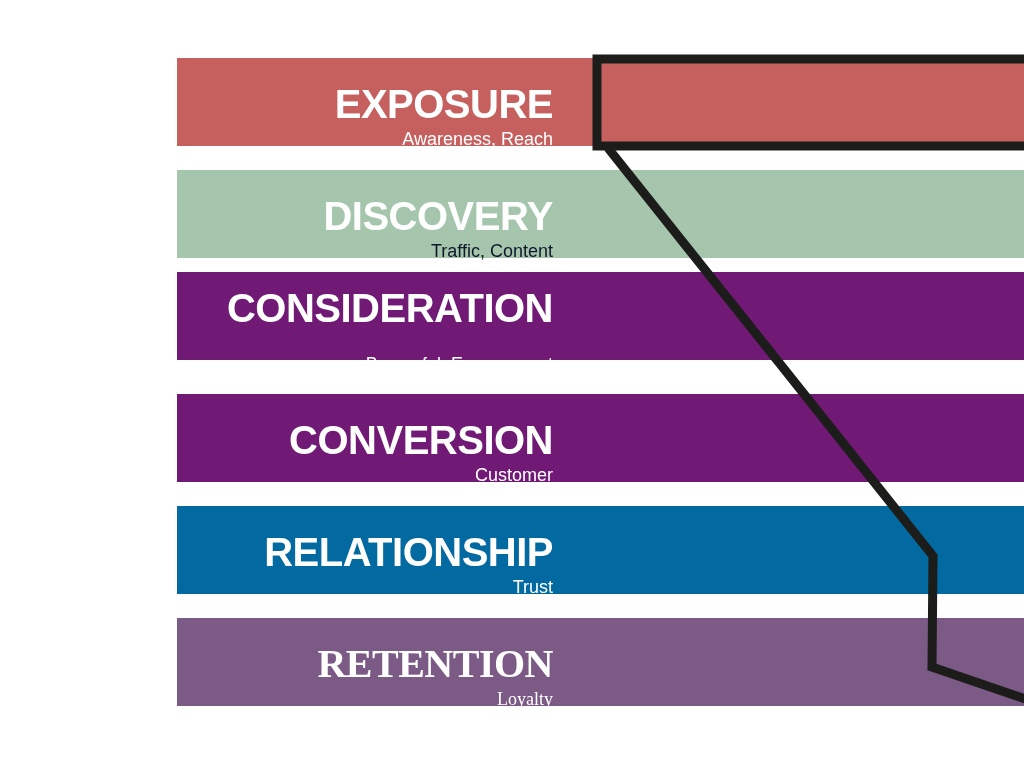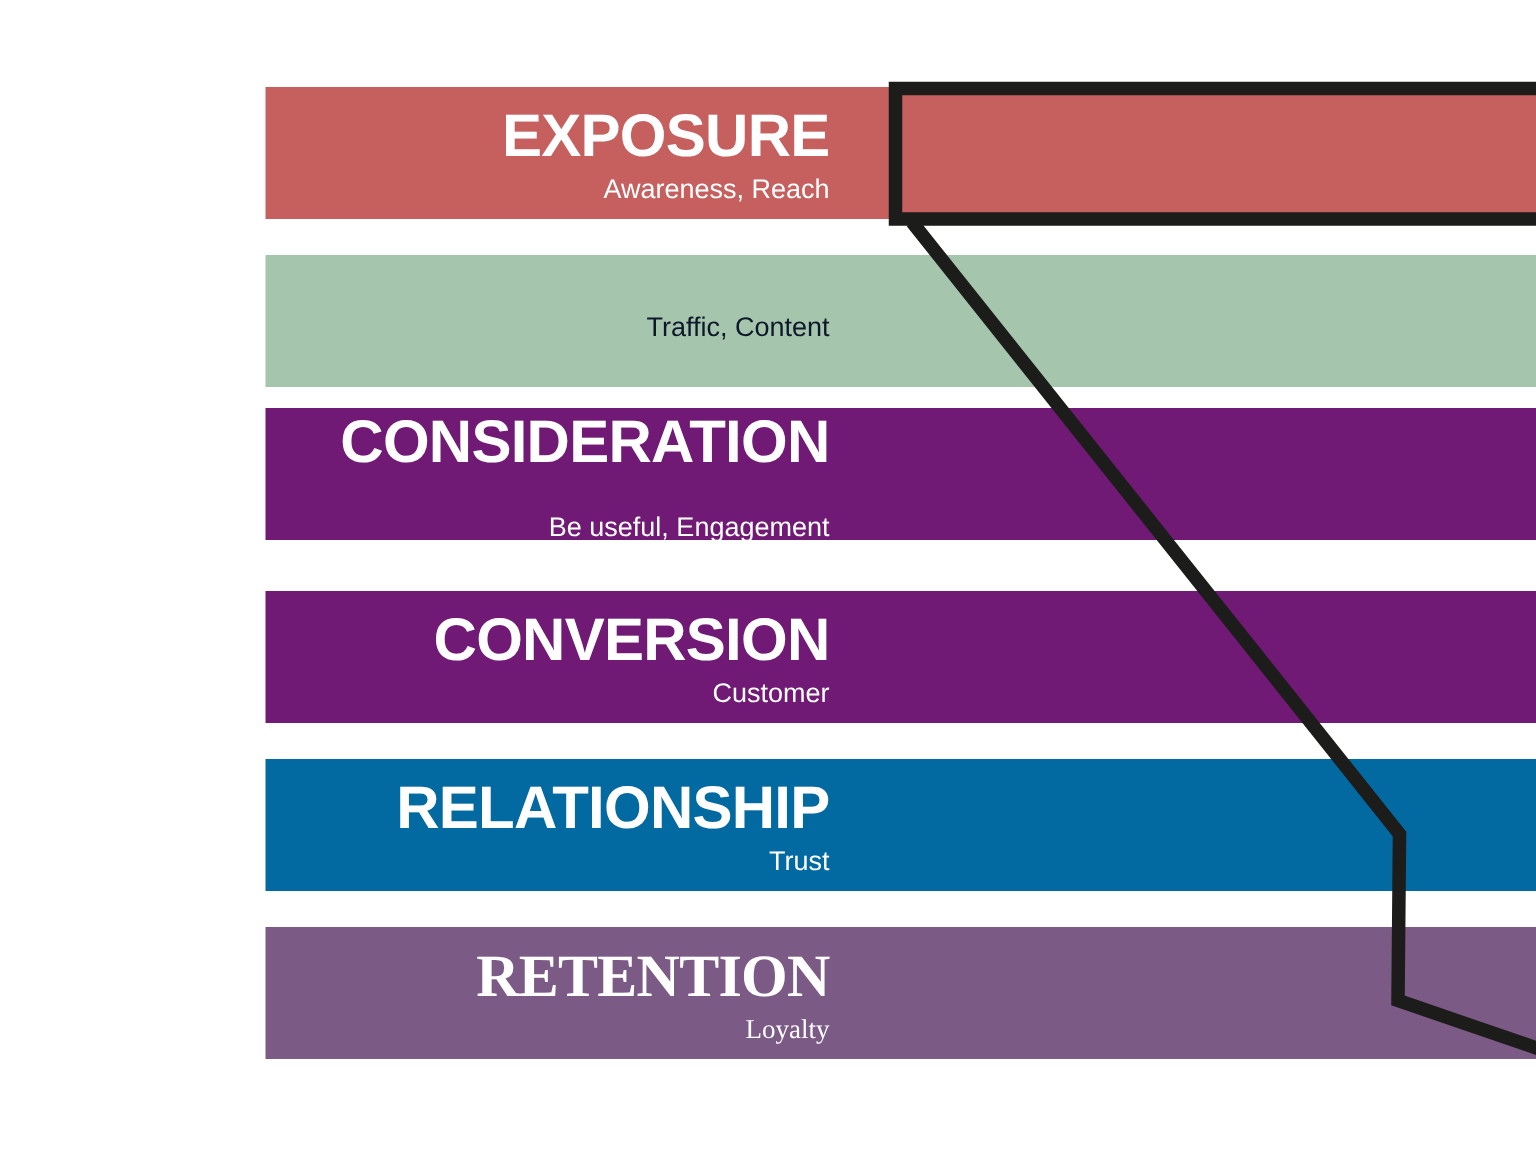--- a/index.html
+++ b/index.html
@@ -28,21 +28,21 @@
   }
   .stage-text {
     position: absolute;
     top: 0;
     right: 471px;          
     height: 100%;
     display: flex;
     flex-direction: column;
     justify-content: center;
     align-items: flex-end;
-    padding-top: 3px;
+    padding-top: 16px;
     text-align: right;
     white-space: nowrap;
   }
   .stage-title {
     color: #ffffff;
     font-size: 40px;
     font-weight: 700;
     line-height: 40px;
     letter-spacing: -0.5px;
   }
@@ -69,20 +69,21 @@
   <div id="stages">
   <div class="stage" style="top: 58px; background: rgb(197, 96, 95);">
     <div class="stage-text">
       <div class="stage-title" style="color: rgb(255, 255, 255);">EXPOSURE</div>
       <div class="stage-subtitle" style="color: rgb(255, 255, 255);">Awareness, Reach</div>
     </div>
   </div>
 
   <div class="stage" style="top: 170px; background: rgb(165, 198, 173);">
     <div class="stage-text">
+      <div class="stage-title" style="color: rgb(255, 255, 255);">DISCOVERY</div>
       <div class="stage-subtitle" style="color: #0f172a;">Traffic, Content</div>
     </div>
   </div>
 
   <div class="stage" style="top: 272px; background: #701a75;">
     <div class="stage-text">
       <div class="stage-title" style="color: rgb(255, 255, 255);">CONSIDERATION</div>
       <div class="stage-subtitle" style="color: rgb(255, 255, 255); margin-top: 23px;">Be useful, Engagement</div>
     </div>
   </div>

